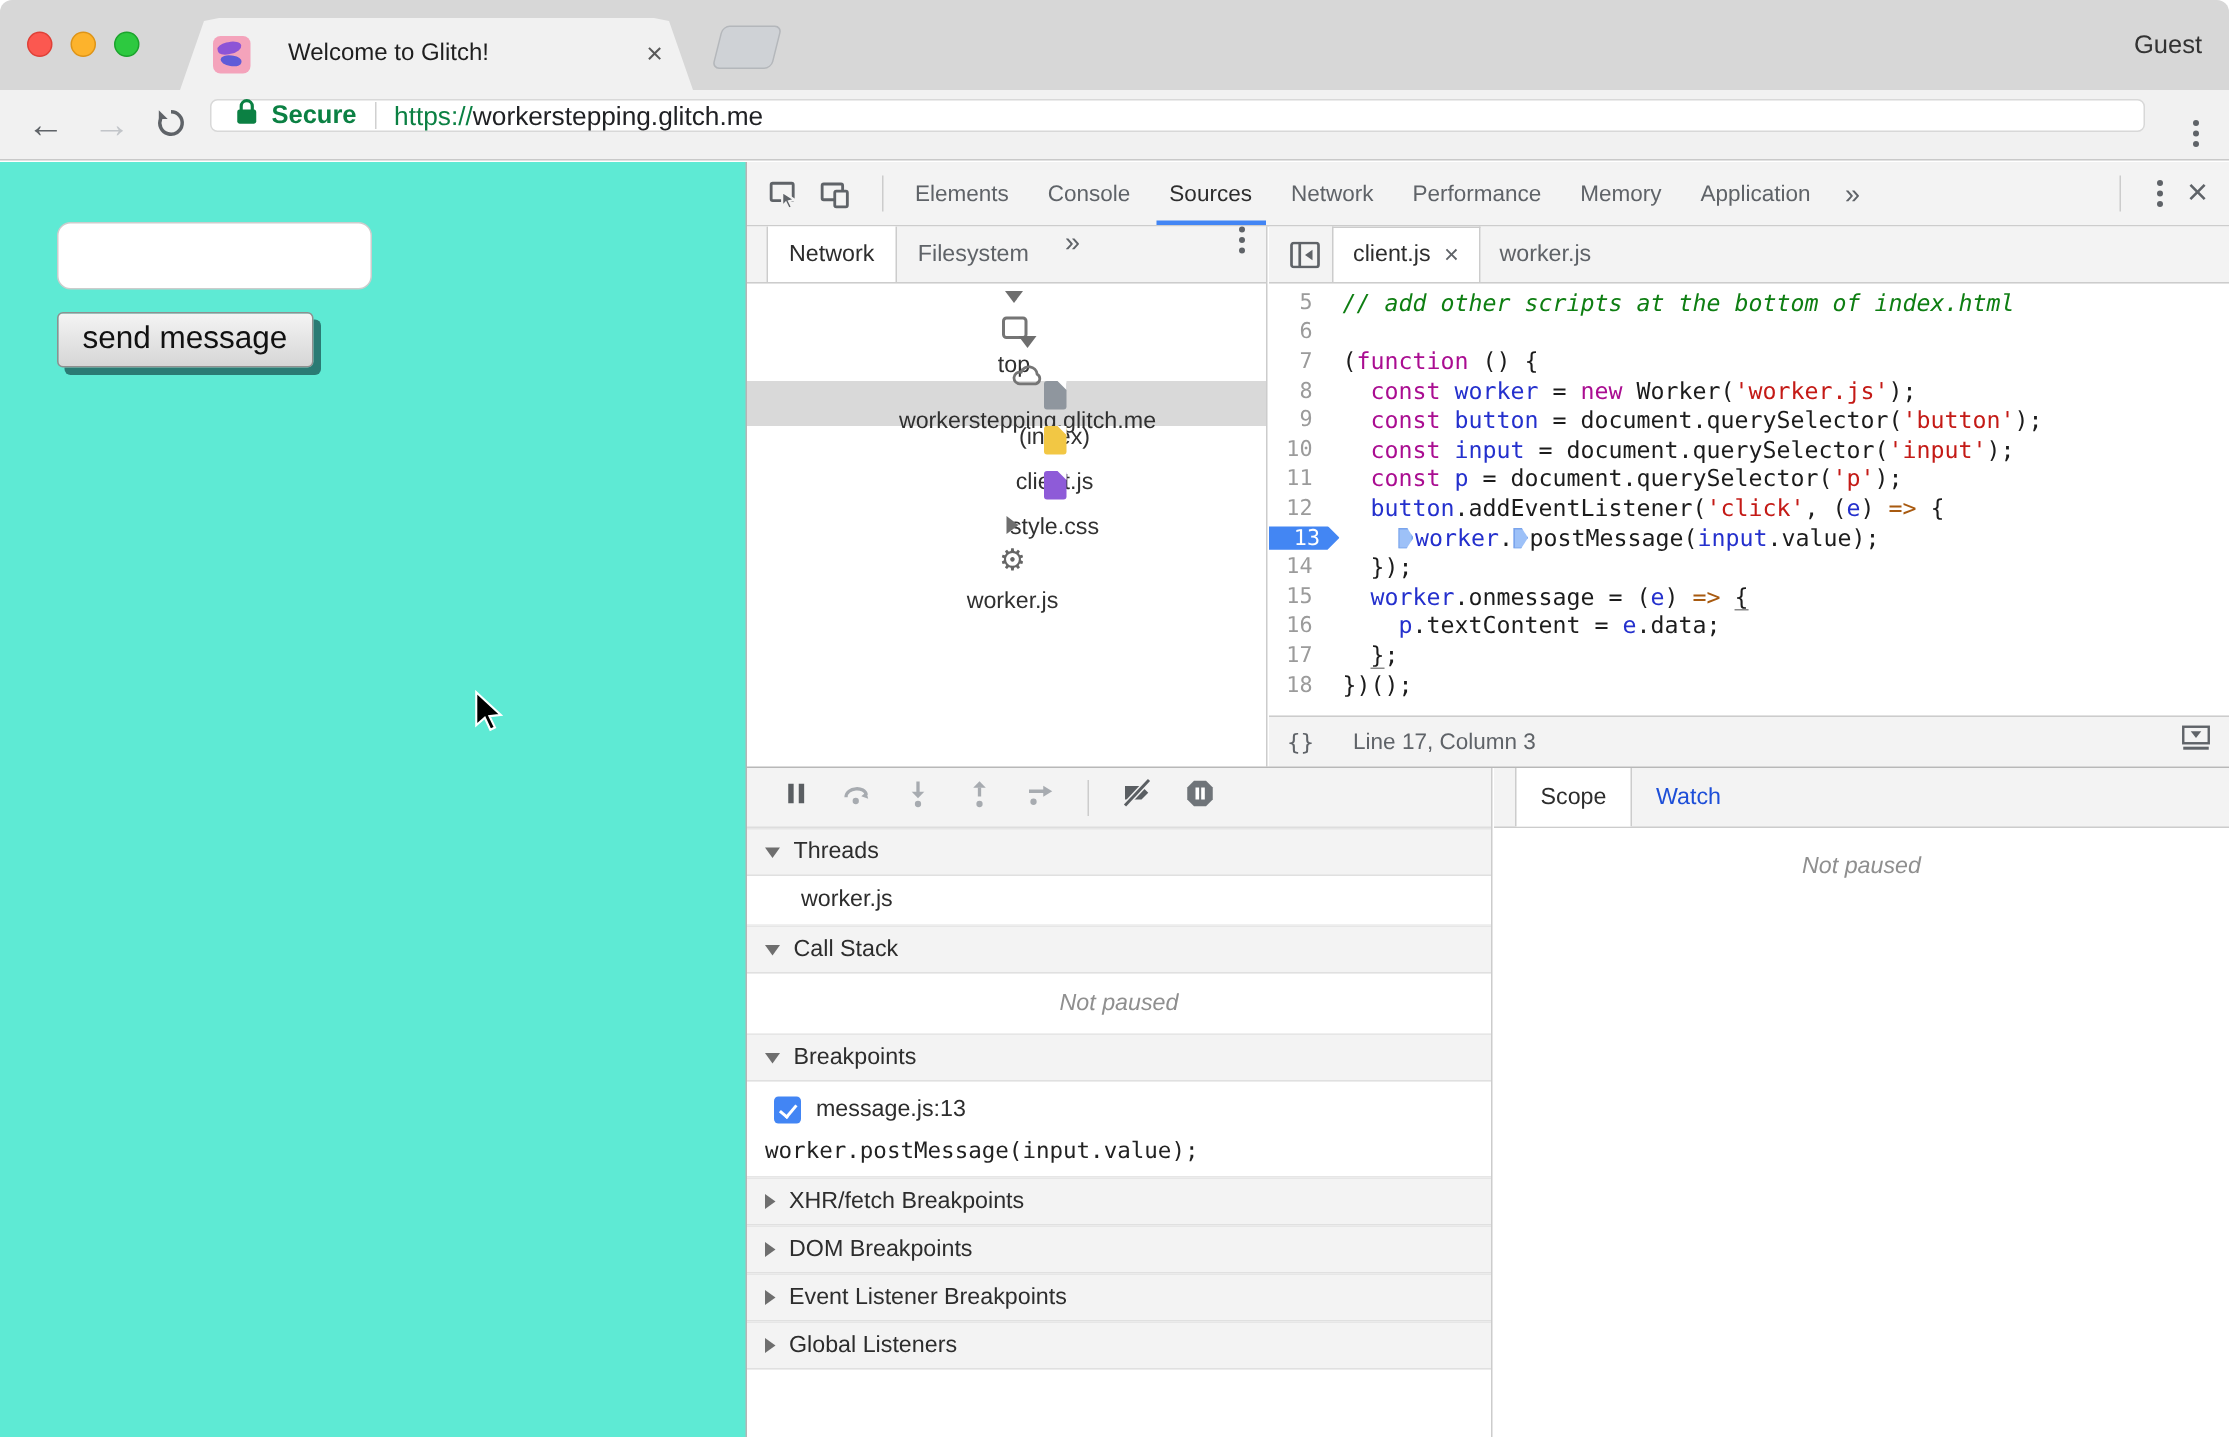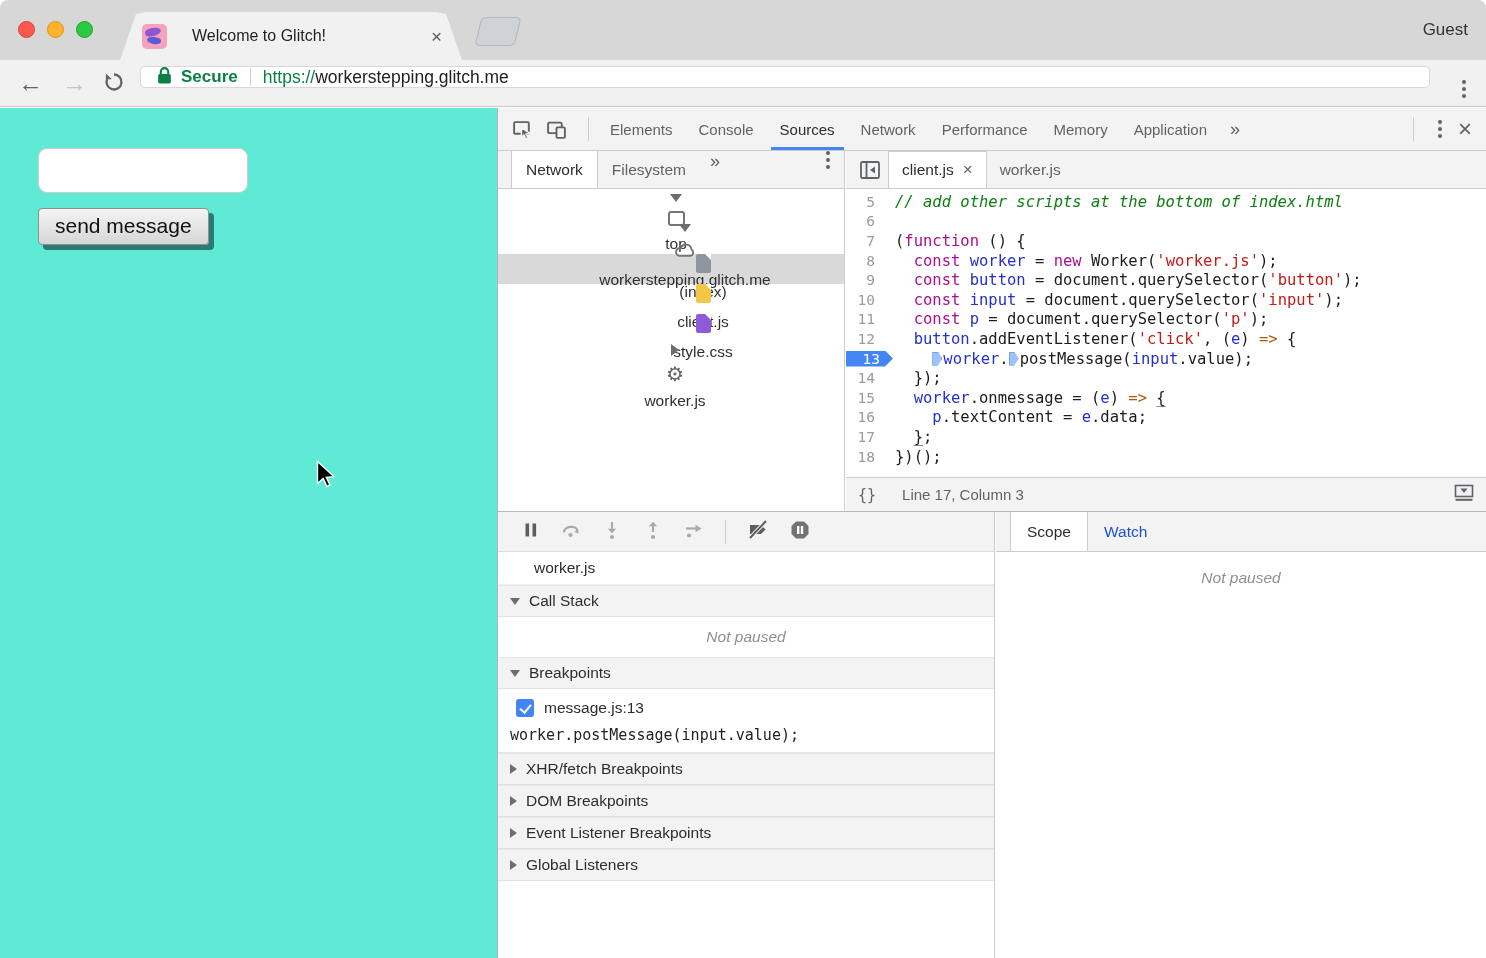--- a/index.html
+++ b/index.html
@@ -414,20 +414,24 @@
         </span>
         <span>
           <svg width="20" height="20" viewBox="0 0 20 20">
               <polygon points="6,1.5 14,1.5 18.5,6 18.5,14 14,18.5 6,18.5 1.5,14 1.5,6" fill="#6f7479"></polygon>
               <rect x="7" y="6" width="2.4" height="8" fill="#fff"></rect>
               <rect x="10.8" y="6" width="2.4" height="8" fill="#fff"></rect>
             </svg>
         </span>
       </div>
 
+      <div class="sec-head">
+        <span class="tri down"></span>
+        <span>Threads</span>
+      </div>
       <div class="thread-row worker">
         <span>worker.js</span>
       </div>
 
       <div class="sec-head">
         <span class="tri down"></span>
         <span>Call Stack</span>
       </div>
       <div class="notpaused">Not paused</div>
 

